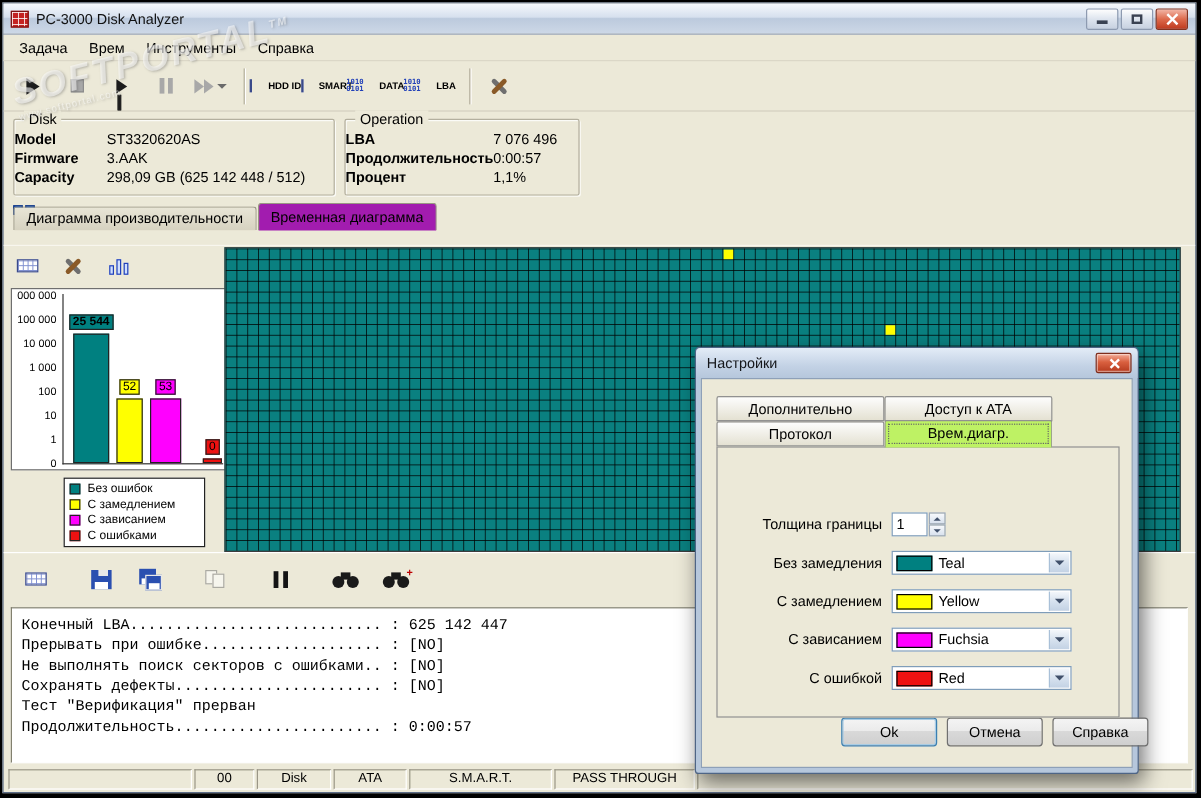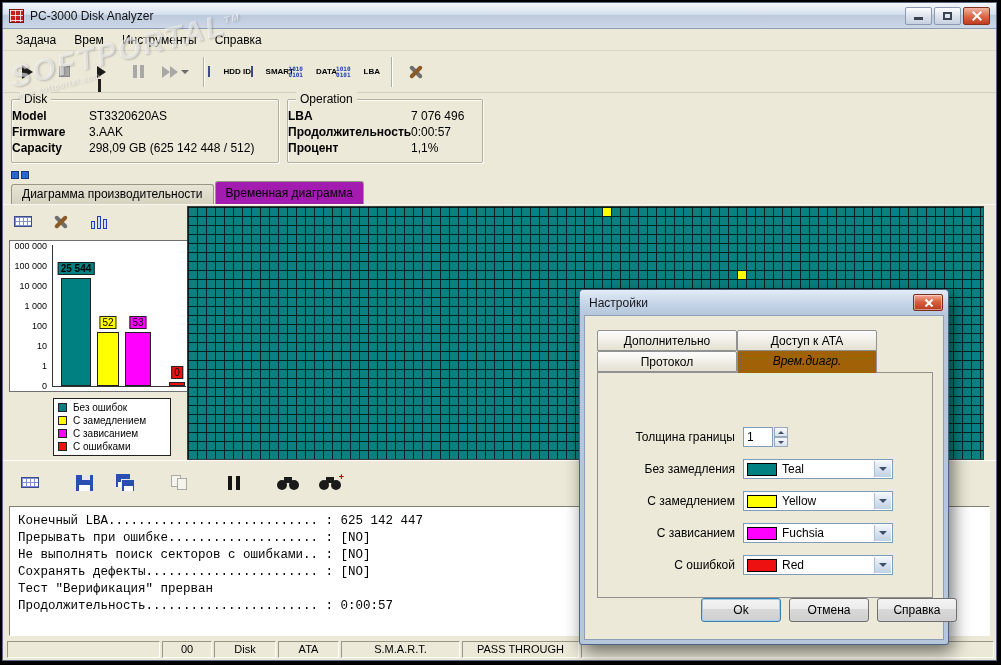--- a/index.html
+++ b/index.html
@@ -79,21 +79,21 @@
   .glabel { font-weight:bold; text-align:left; }
   .gb-disk .glabel { width:70px; }
   .gb-oper .glabel { width:116px; }
   .gvalue { margin-left:7px; white-space:nowrap; }
 
   
   .progress-strip { position:absolute; left:0; top:166px; width:993px; height:12px; }
   .chip { position:absolute; top:2px; width:8px; height:8px; background:#2b66cc; border:1px solid #16387f; }
 
   
-  .tabbar { position:absolute; left:0; top:178px; width:815px; height:23px; display:flex; align-items:flex-end; padding-left:8px; }
+  .tabbar { position:absolute; left:0; top:166px; width:815px; height:23px; display:flex; align-items:flex-end; padding-left:8px; }
   .mtab { height:20px; line-height:19px; padding:0 10px; border:1px solid #9a9684; border-bottom:none;
           border-radius:3px 3px 0 0; background:linear-gradient(#e8e5d6,#d6d2c0); margin-right:1px; white-space:nowrap; }
   .mtab.active { height:23px; line-height:22px; background:#a21caf; position:relative; z-index:2; }
 
   
   .content { position:absolute; left:0; top:201px; width:993px; height:256px; border-top:1px solid #f8f6ee; }
   .mini-toolbar { position:absolute; left:6px; top:3px; display:flex; gap:11px; }
   .mini-btn { width:27px; height:27px; display:flex; align-items:center; justify-content:center; border:1px solid transparent; }
 
   .chart-box { position:absolute; left:6px; top:35px; width:180px; height:152px; background:#fff; border:1px solid #6f6f6f; }
@@ -160,22 +160,22 @@
   .dlg-title-text { font-size:12px; color:#14161a; }
   .dlg-close { margin-left:auto; width:30px; height:17px; border:1px solid #7e2d1c; border-radius:2px; position:relative;
                background:linear-gradient(#f2ab97,#d9603f 45%,#b53a1e); box-shadow:inset 0 0 0 1px rgba(255,255,255,.45); }
   .dlg-close span { position:absolute; left:10px; top:7px; width:10px; height:2px; background:#fff; }
   .dlg-close .x1 { transform:rotate(45deg); } .dlg-close .x2 { transform:rotate(-45deg); }
   .dlg-body { position:absolute; left:4px; right:4px; top:25px; bottom:4px; background:#ece9d8; border:1px solid #8ea0b8; }
 
   .tabcontrol { position:absolute; left:12px; top:14px; width:336px; height:268px; }
   .dtab { position:absolute; width:140px; height:21px; line-height:20px; text-align:center;
           border:1px solid #919191; border-radius:2px 2px 0 0; background:linear-gradient(#fdfdfd,#e4e1d2); white-space:nowrap; }
-  .dtab.active { height:23px; background:#a16207; border-bottom:none; z-index:3;
-                 outline:1px dotted #666; outline-offset:-4px;font-style:italic; }
+  .dtab.active { height:23px; background:#bef264; border-bottom:none; z-index:3;
+                 outline:1px dotted #666; outline-offset:-4px; }
   .tabpage { position:absolute; left:0; top:42px; width:336px; height:226px; border:1px solid #919191; background:#ece9d8; z-index:1; }
 
   .drow { position:absolute; left:0; height:20px; display:flex; align-items:center; }
   .dlabel { width:145px; text-align:right; padding-right:8px; white-space:nowrap; }
   .combo { width:150px; height:20px; background:#fff; border:1px solid #7f9db9; display:flex; align-items:center; padding-left:3px; position:relative; }
   .swatch { width:30px; height:13px; border:1px solid #000; margin-right:5px; flex:none; }
   .combo-text { font-size:12px; }
   .combo-btn { position:absolute; right:1px; top:1px; bottom:1px; width:17px;
                background:linear-gradient(#f4f7fb,#d7e2ef 50%,#c3d2e4); border-left:1px solid #a9c0d8;
                display:flex; align-items:center; justify-content:center; }

